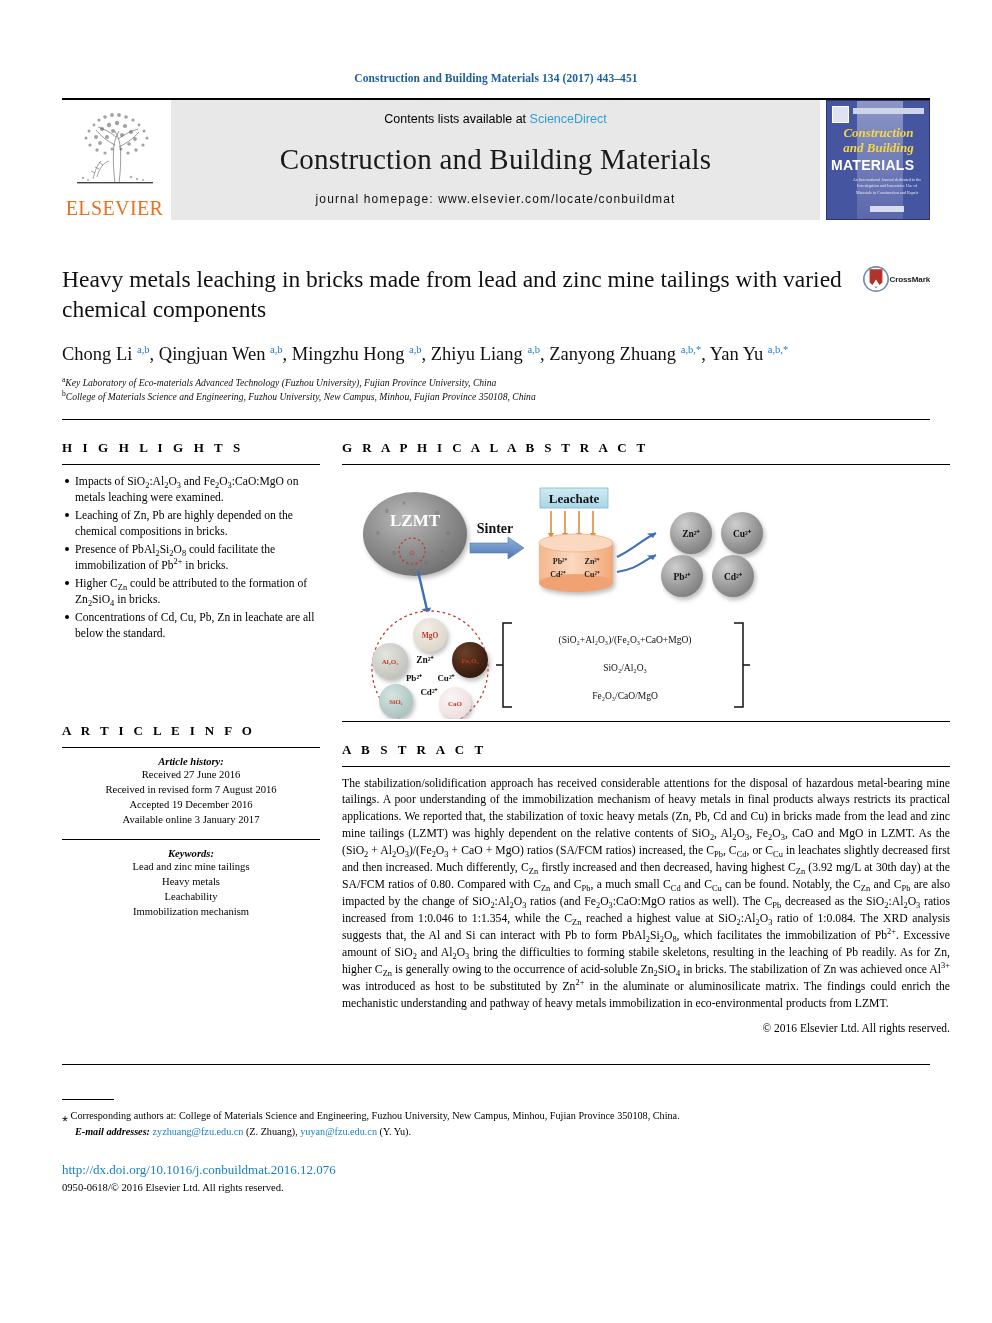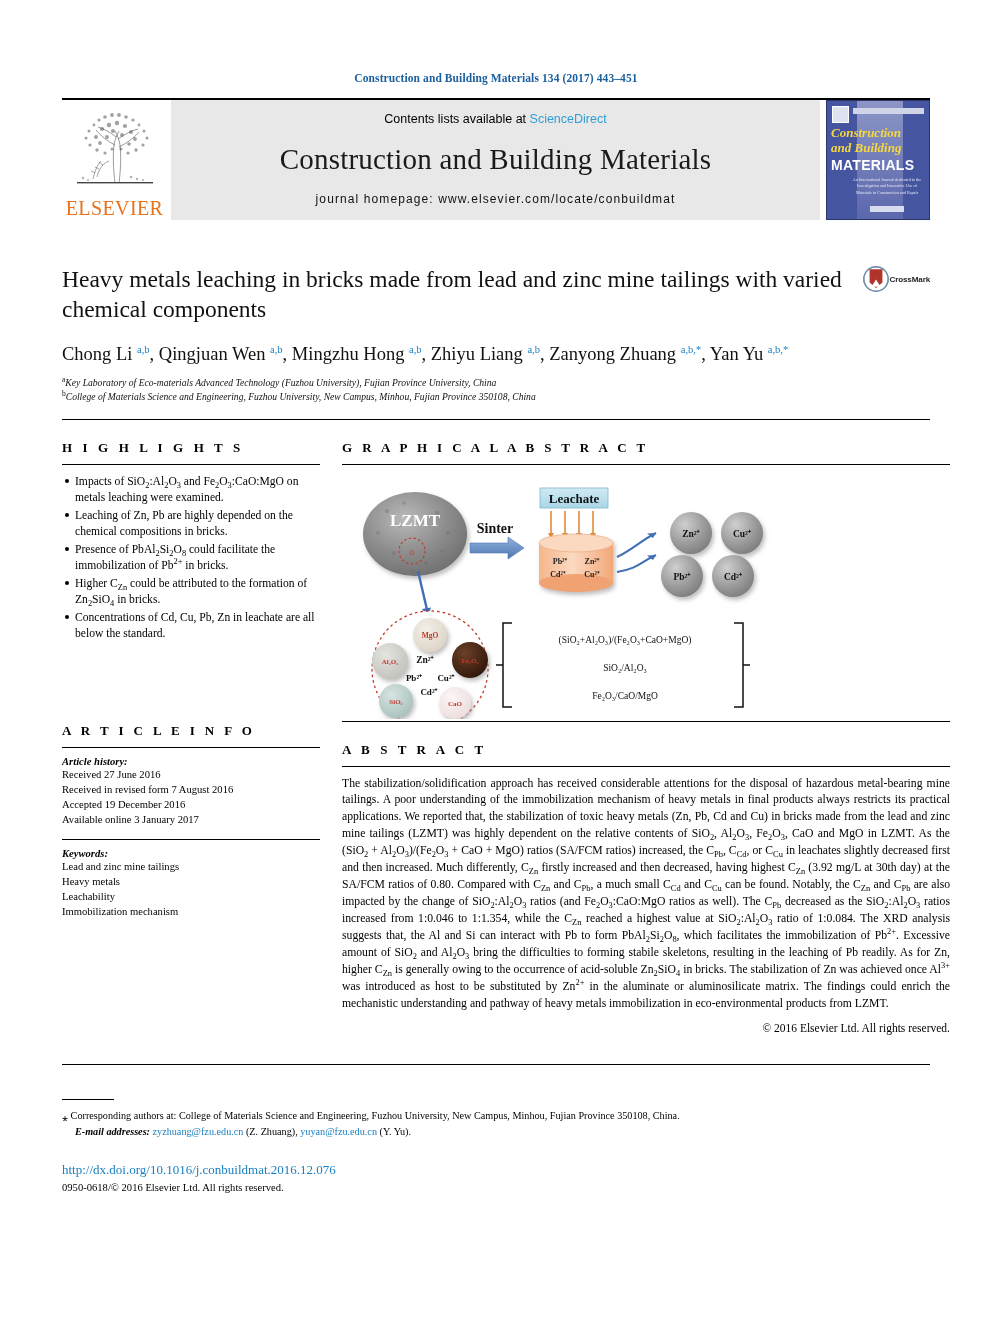--- a/index.html
+++ b/index.html
@@ -96,21 +96,21 @@
   }
   .cover-logo {
     position:absolute; left:5px; top:5px; width:17px; height:17px;
     background:#dfe2f1; border:1px solid #fff;
   }
   .cover-bar { position:absolute; left:26px; top:7px; right:5px; height:6px; background:#cfd4e8; }
   .cover-t1, .cover-t2 {
     position:absolute; left:4px; right:3px;
     font-family:"Liberation Serif", serif;
     font-style:italic; font-weight:700;
-    color:#f5d742; font-size:13px; line-height:1.05;
+    color:#f5d742; font-size:13px; line-height:1.05;text-align:center;
   }
   .cover-t1 { top:25px; }
   .cover-t2 { top:40px; }
   .cover-t3 {
     position:absolute; left:4px; right:3px; top:56px;
     font-family:"Liberation Sans", sans-serif;
     font-weight:700; color:#ffffff; font-size:14px; letter-spacing:0.3px;
   }
   .cover-sub {
     position:absolute; left:24px; right:6px; top:76px;
@@ -197,21 +197,21 @@
     color:#000;
   }
   ul.highlights li:before {
     content:"";
     position:absolute; left:-8px; top:5px;
     width:4px; height:4px; border-radius:50%;
     background:#000;
   }
   sub, sup { font-size: 0.72em; line-height:0; }
 
-  .info-block { margin-top: 8px; }
+  .info-block { margin-top: 8px; text-align: center; }
   .info-head {
     font-family:"Liberation Serif", serif;
     font-style:italic; font-weight:700;
     font-size:10.6px; color:#000;
   }
   .info-line {
     font-family:"Liberation Serif", serif;
     font-size:10.6px; line-height:1.44; color:#000;
   }
   .thin-rule { border-top:1px solid #000; margin: 11px 0 7px 0; }

